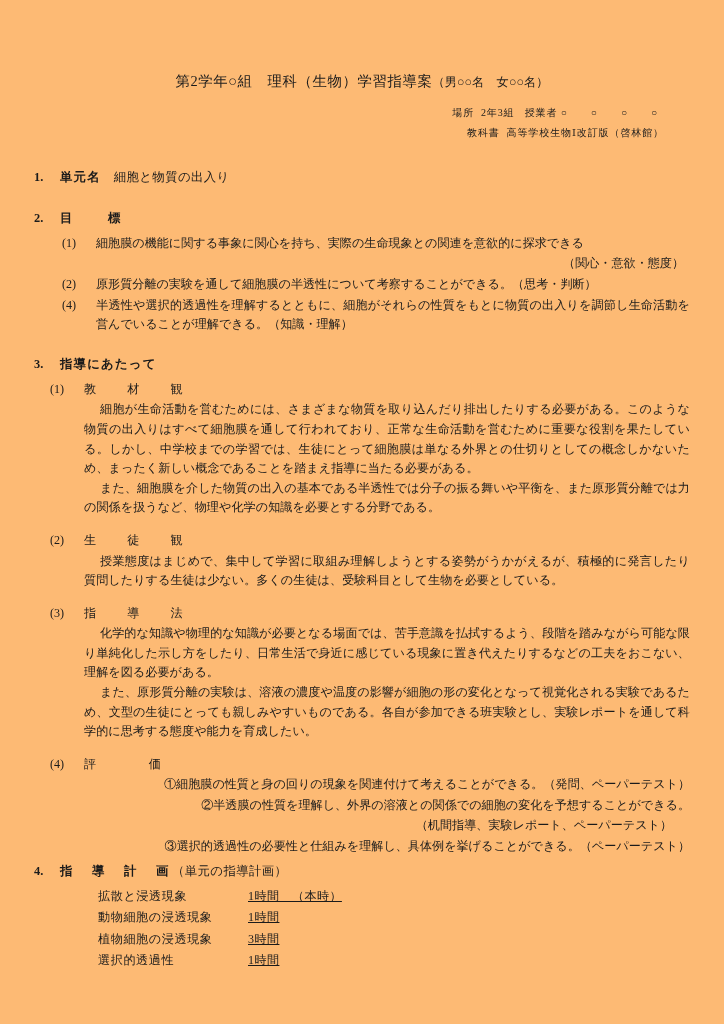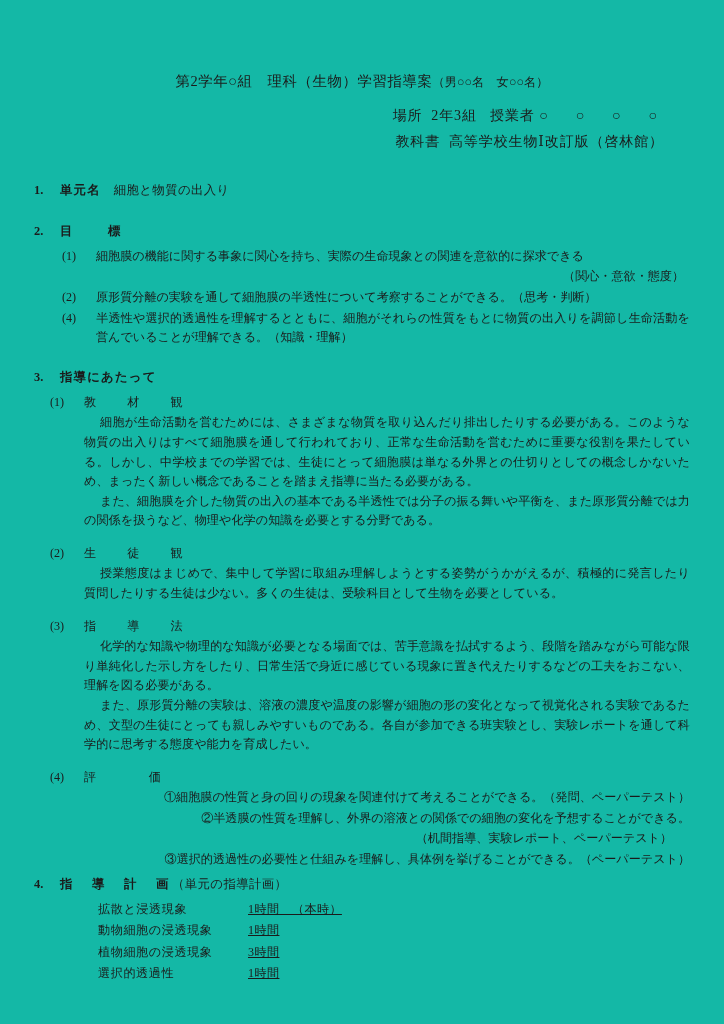--- a/index.html
+++ b/index.html
@@ -4,21 +4,21 @@
 <style>
   html, body {
     margin: 0;
     padding: 0;
     background: #ffffff;
   }
   .page {
     position: relative;
     width: 724px;
     height: 1024px;
-    background: #14b8a6;
+    background: #fdba74;
     color: #1b1b1b;
     font-family: "Liberation Serif", "DejaVu Serif", serif;
     font-size: 12.1px;
     line-height: 1.62;
     box-sizing: border-box;
     padding: 0;
     overflow: hidden;
   }
   .content {
     position: absolute;
@@ -38,21 +38,21 @@
   .doc-title .small {
     font-size: 12.1px;
     letter-spacing: 0.2px;
   }
   .header-lines {
     margin: 0 0 26px 0;
     padding-right: 26px;
     text-align: right;
   }
   .header-line {
-    font-size: 14px;
+    font-size: 10px;
     letter-spacing: 0.9px;
     white-space: nowrap;
     margin-bottom: 3px;
   }
   .header-line .circles {
     letter-spacing: 7px;
   }
 
   
   .section {

